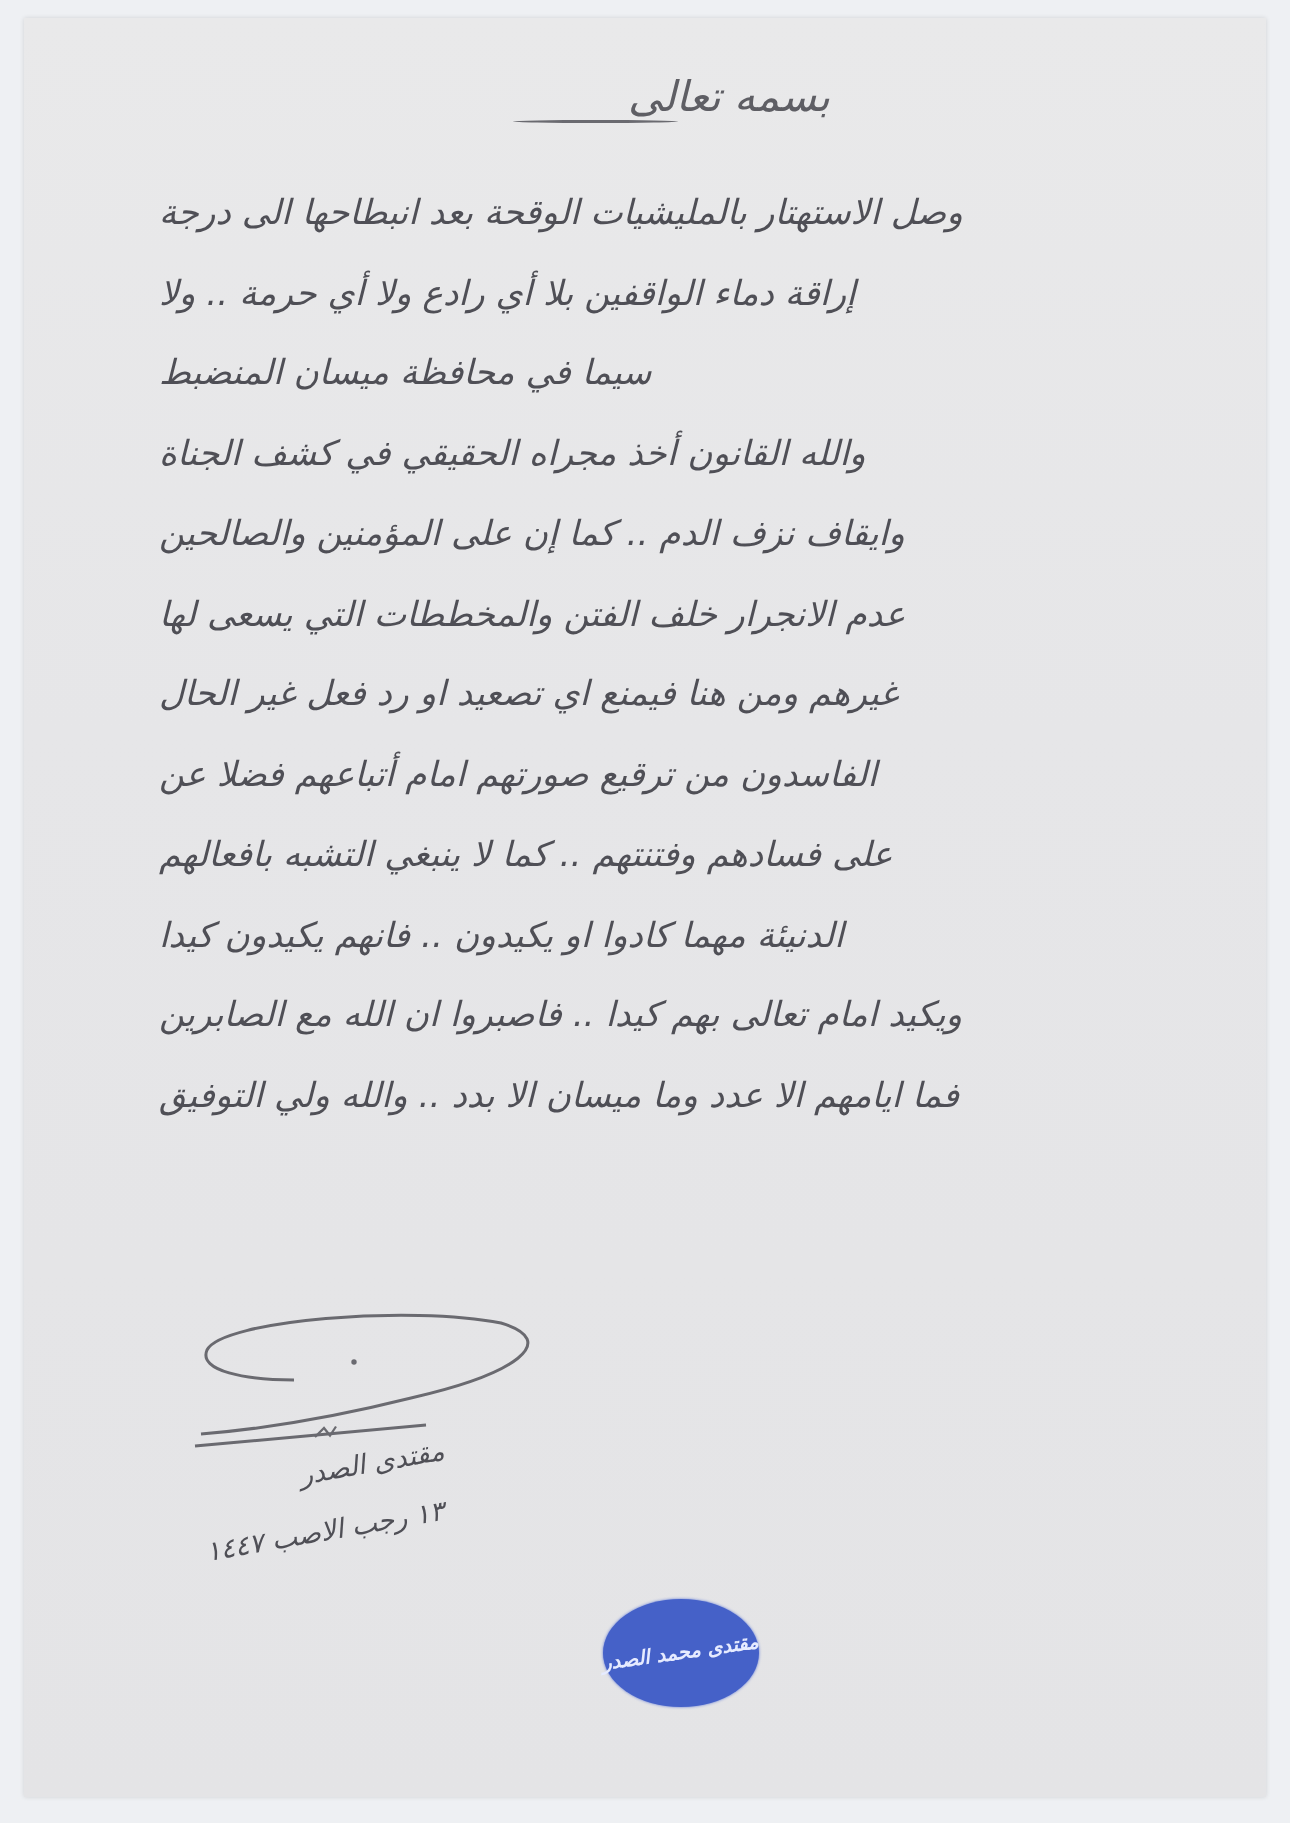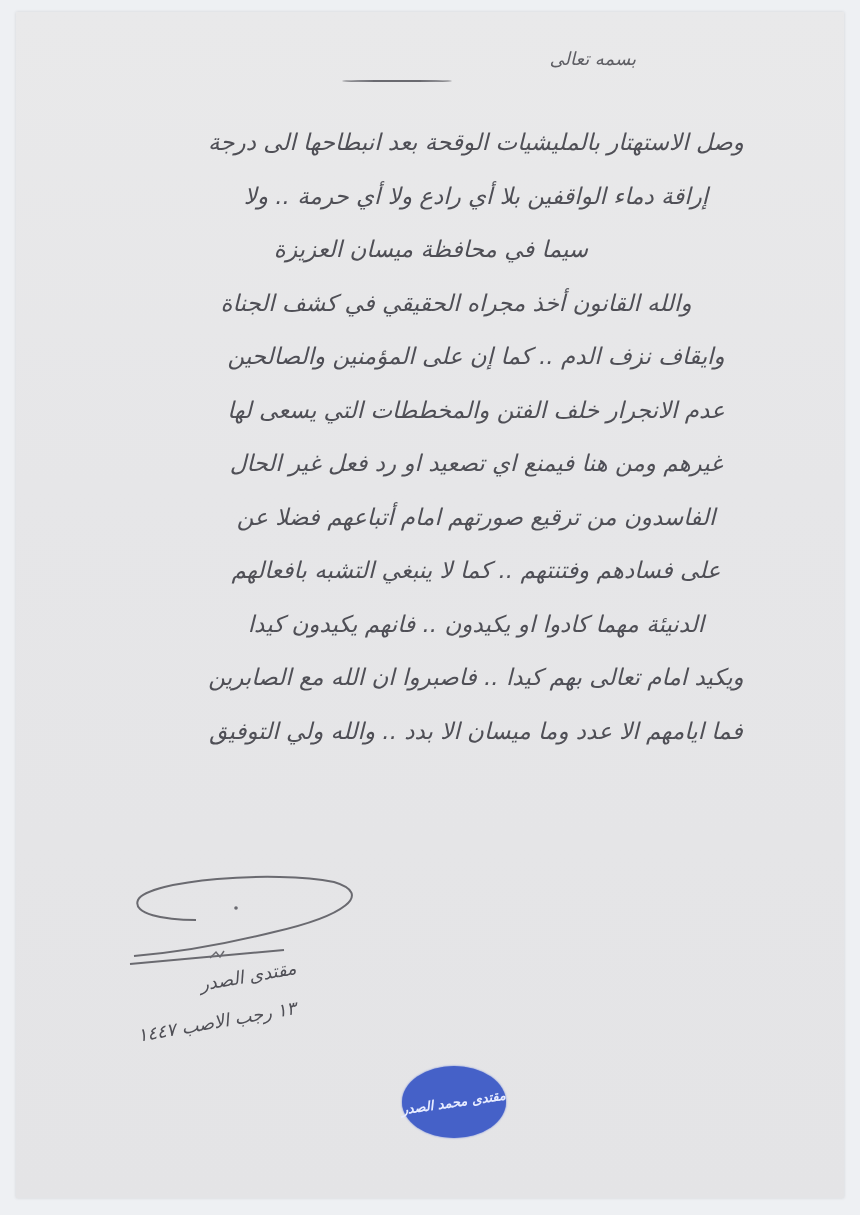--- a/index.html
+++ b/index.html
@@ -19,42 +19,42 @@
       background: linear-gradient(180deg, #e9e9ea 0%, #e6e6e8 40%, #e4e4e6 100%);
       box-shadow: 0 0 3px rgba(0,0,0,0.12);
     }
     .heading {
       position: absolute;
       left: 320px;
       top: 36px;
       width: 300px;
       height: 40px;
       direction: rtl;
-      text-align: right;
+      text-align: center;
       font-family: "DejaVu Sans", sans-serif;
-      font-size: 18px;
+      font-size: 28px;
       color: #5e5e64;
       font-style: italic;
     }
     .heading-underline {
       position: absolute;
       left: 326px;
       top: 68px;
       width: 110px;
       height: 0;
       border-top: 2px solid #6a6a70;
       border-radius: 50%;
     }
     .body-text {
       position: absolute;
       left: 90px;
       top: 104px;
       width: 740px;
       direction: rtl;
-      text-align: center;
+      text-align: left;
       font-family: "DejaVu Sans", sans-serif;
       font-size: 23px;
       line-height: 53.5px;
       color: #4f4f56;
       font-style: italic;
       letter-spacing: 0.5px;
     }
     .body-text .line {
       display: block;
       white-space: nowrap;
@@ -126,21 +126,21 @@
 <body>
 
 <div class="sheet">
 
   <div class="heading">بسمه تعالى</div>
   <div class="heading-underline"></div>
 
   <div class="body-text">
     <span class="line">وصل الاستهتار بالمليشيات الوقحة بعد انبطاحها الى درجة</span>
     <span class="line">إراقة دماء الواقفين بلا أي رادع ولا أي حرمة .. ولا</span>
-    <span class="line" style="padding-right:90px">سيما في محافظة ميسان العزيزة</span>
+    <span class="line" style="padding-right:90px">سيما في محافظة ميسان المنضبط</span>
     <span class="line indent" style="padding-right:40px">والله القانون أخذ مجراه الحقيقي في كشف الجناة</span>
     <span class="line">وايقاف نزف الدم .. كما إن على المؤمنين والصالحين</span>
     <span class="line">عدم الانجرار خلف الفتن والمخططات التي يسعى لها</span>
     <span class="line">غيرهم ومن هنا فيمنع اي تصعيد او رد فعل غير الحال</span>
     <span class="line">الفاسدون من ترقيع صورتهم امام أتباعهم فضلا عن</span>
     <span class="line">على فسادهم وفتنتهم .. كما لا ينبغي التشبه بافعالهم</span>
     <span class="line">الدنيئة مهما كادوا او يكيدون .. فانهم يكيدون كيدا</span>
     <span class="line">ويكيد امام تعالى بهم كيدا .. فاصبروا ان الله مع الصابرين</span>
     <span class="line">فما ايامهم الا عدد وما ميسان الا بدد .. والله ولي التوفيق</span>
   </div>

